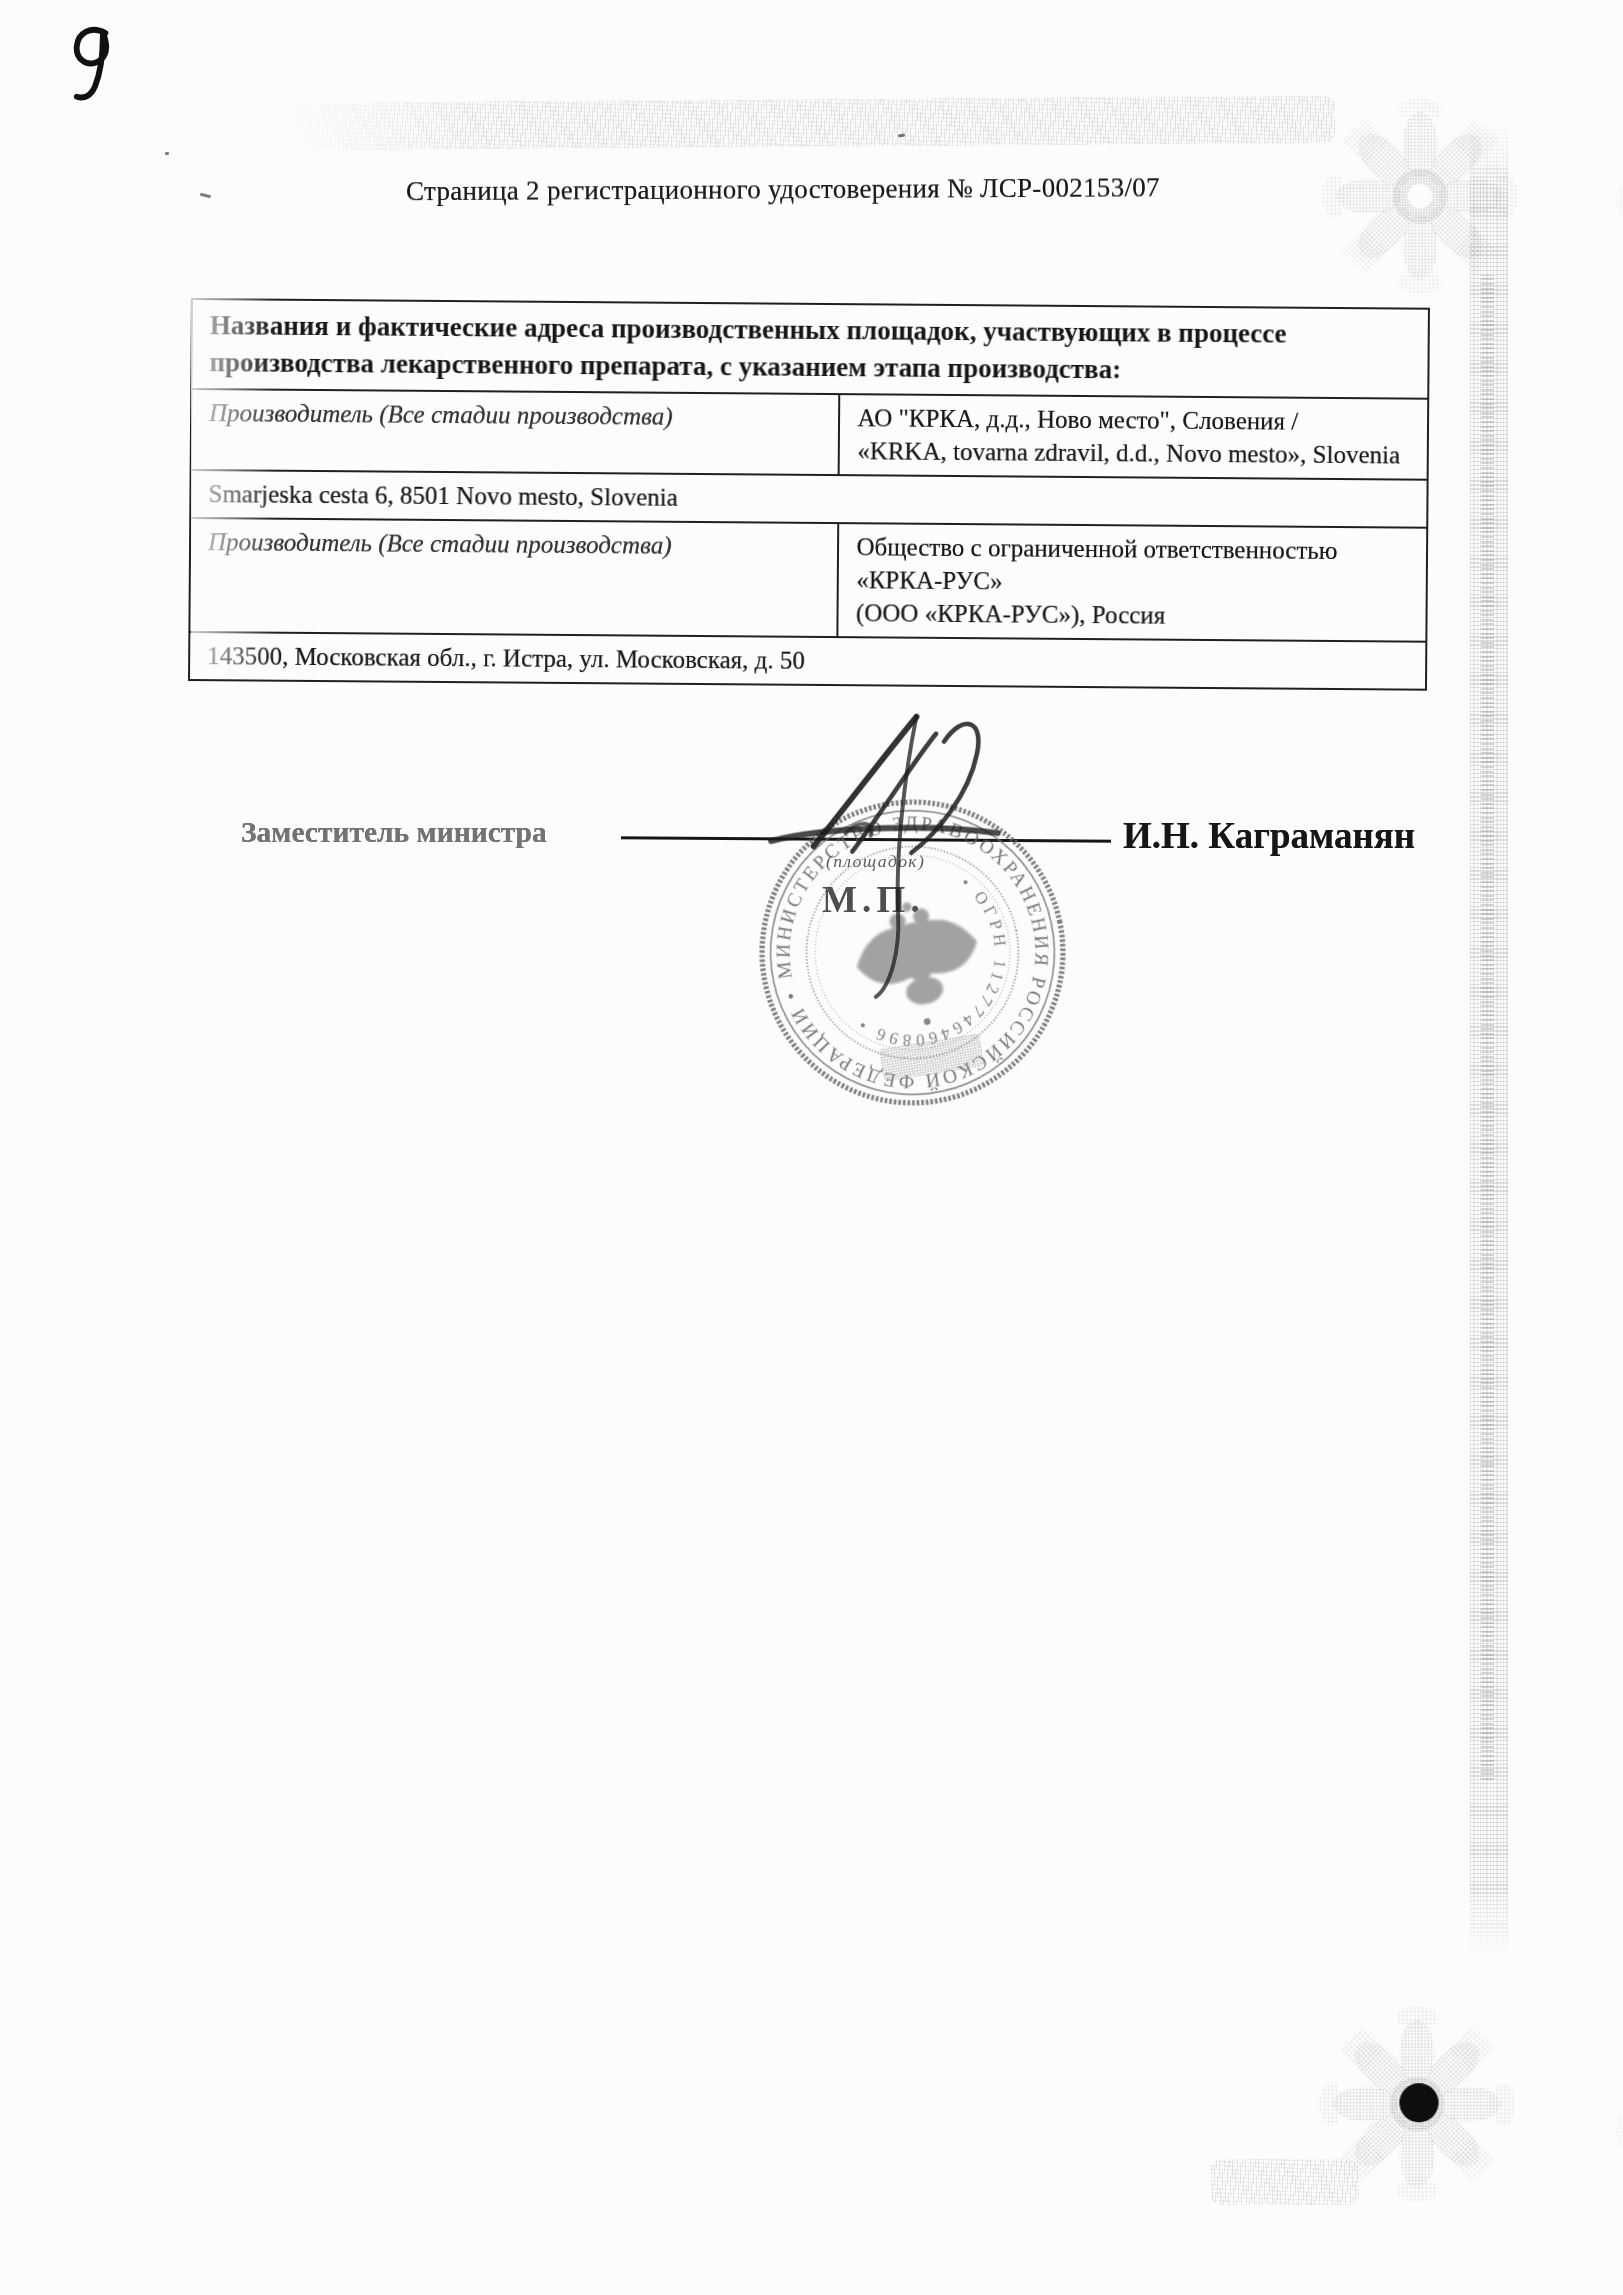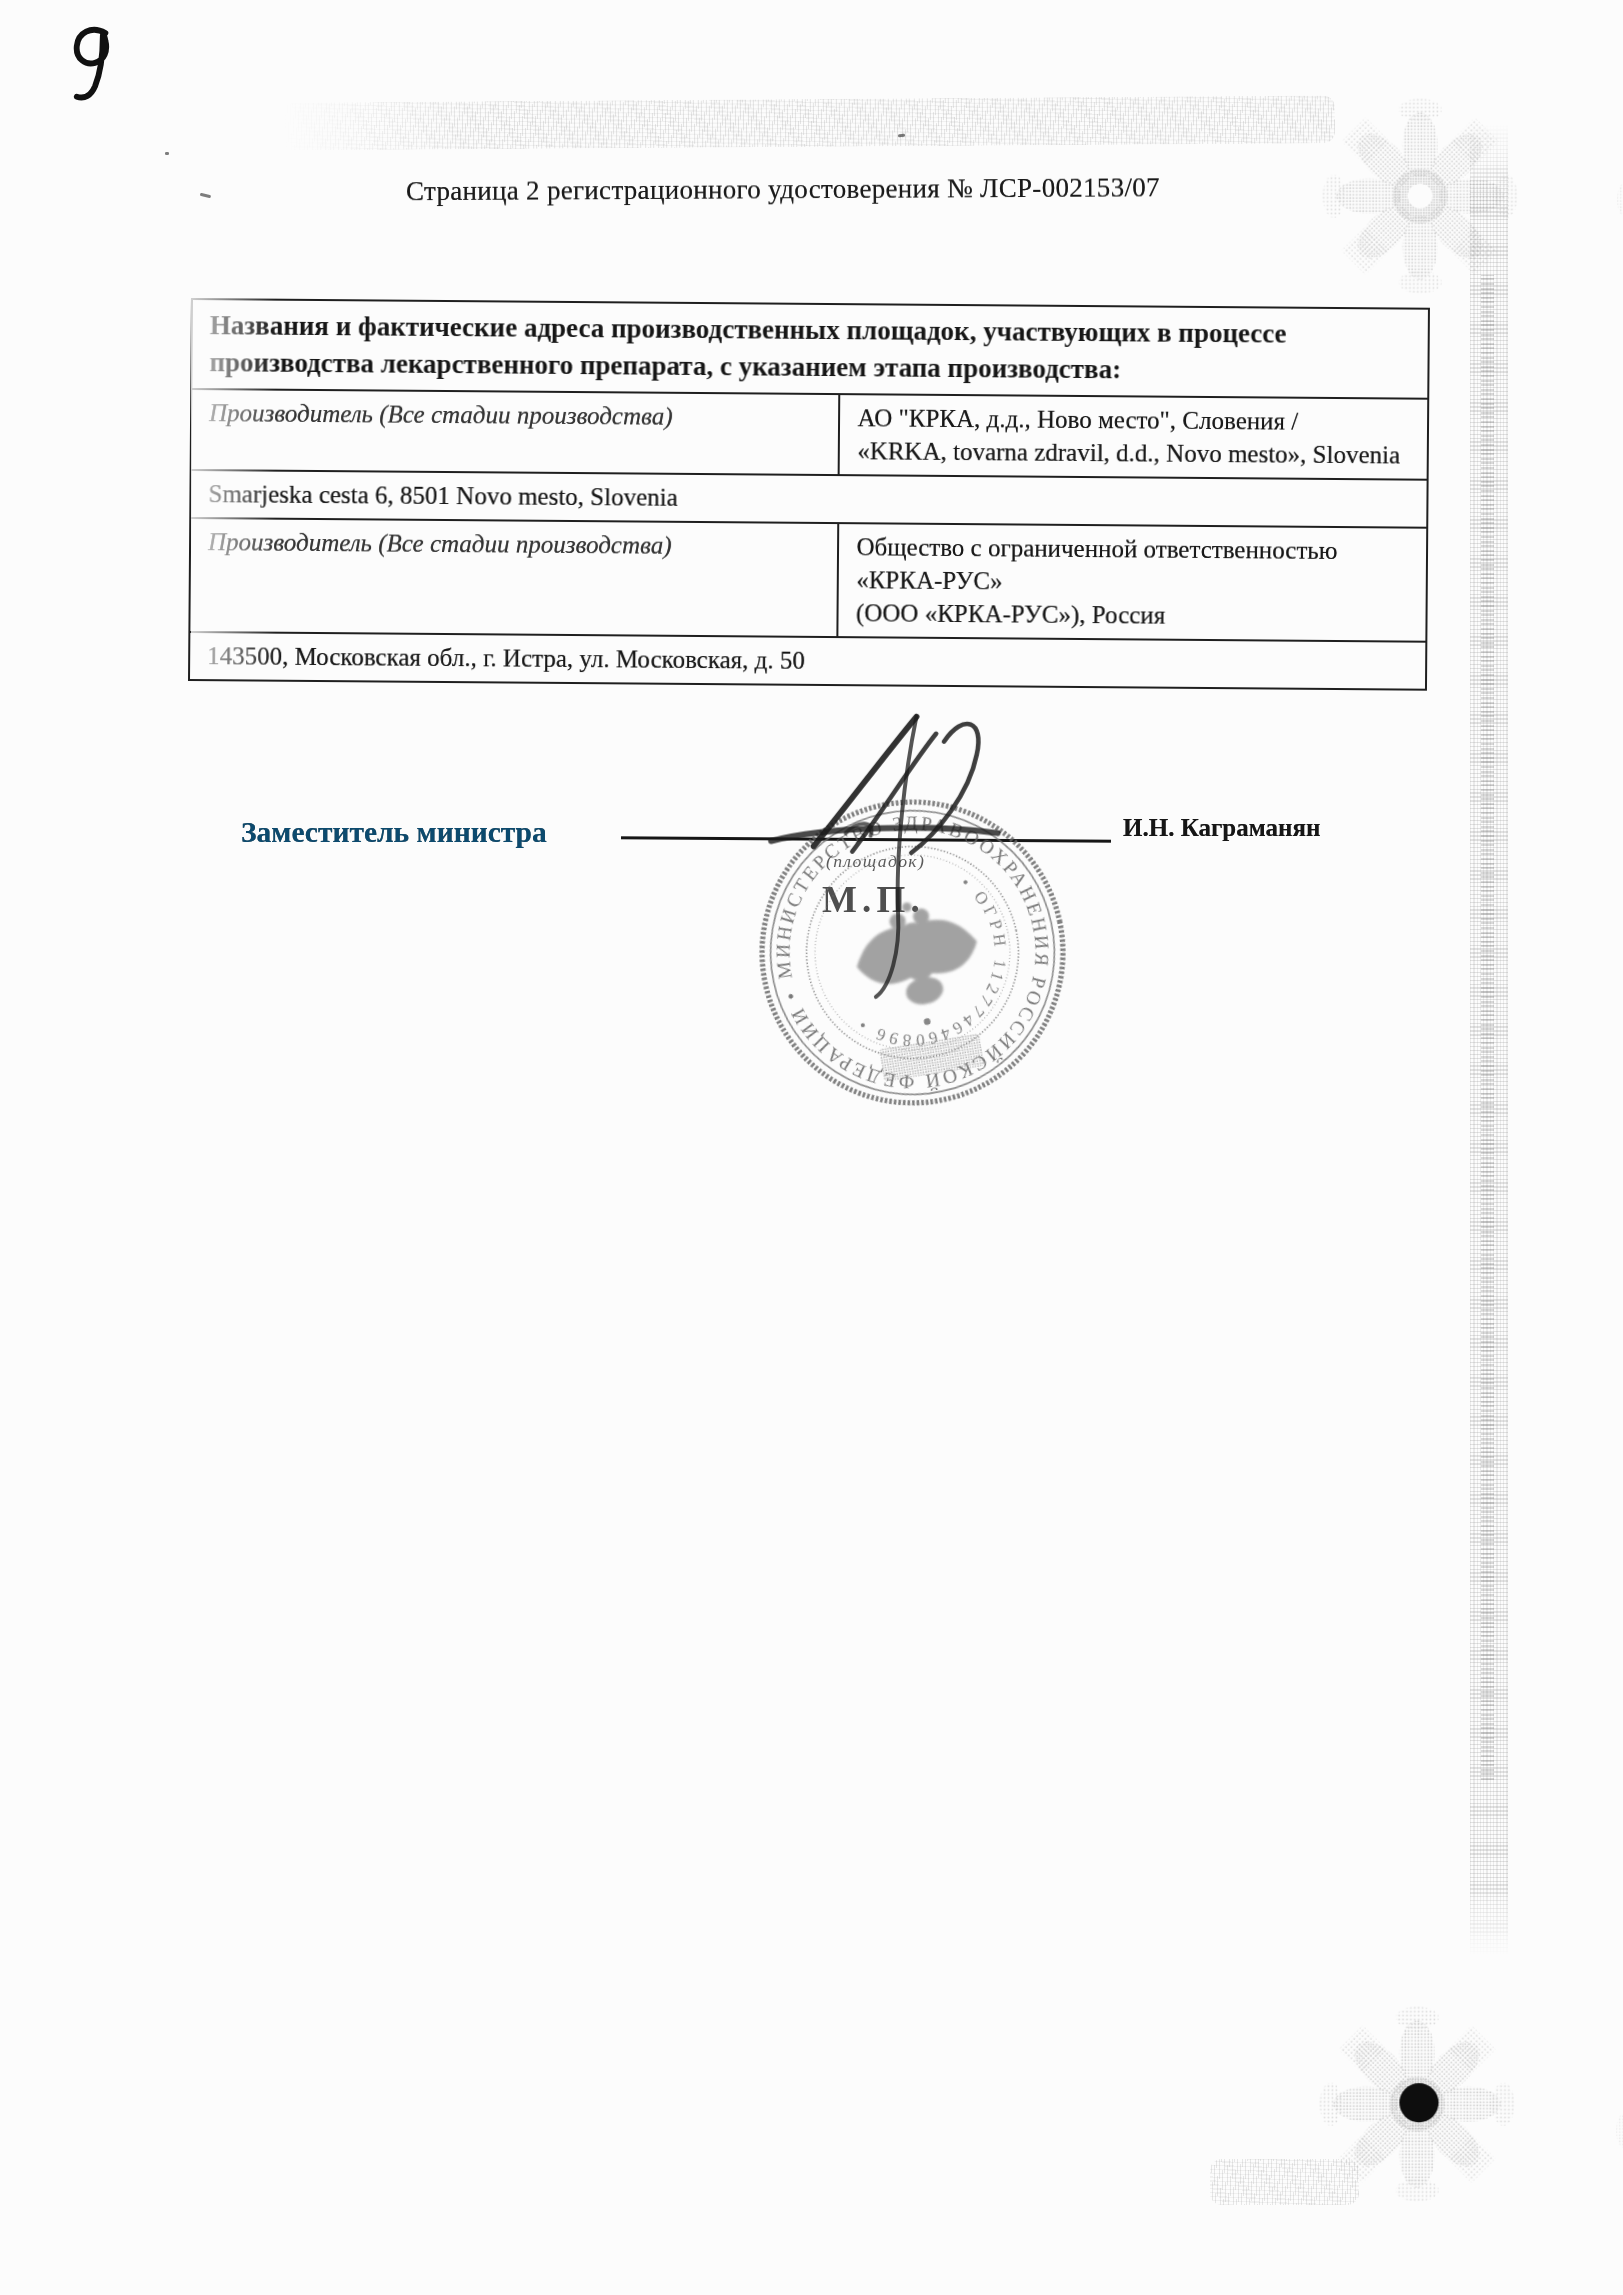--- a/index.html
+++ b/index.html
@@ -83,22 +83,22 @@
   }
   .doc-table td.val{white-space:pre-line;}
   .doc-table td.addr{height:29px;}
   .doc-table{border:2px solid #1f1f1f;}
   .fade-left{
     left:191px;top:298px;width:85px;height:370px;z-index:5;
     background:linear-gradient(90deg, rgba(252,252,252,.8), rgba(252,252,252,0));
     pointer-events:none;
   }
 
-  .sig-label{left:241px;top:816px;font-size:29.5px;font-weight:bold;color:#0c4a6e;}
-  .sig-name {left:1123px;top:814px;font-size:25px;font-weight:bold;color:#161616;}
+  .sig-label{left:241px;top:816px;font-size:29.5px;font-weight:bold;color:#737373;}
+  .sig-name {left:1123px;top:814px;font-size:37px;font-weight:bold;color:#161616;}
   .sig-line{
     left:621px;top:838px;width:490px;height:2.6px;background:#161616;
     transform:rotate(.4deg);filter:blur(0.2px);
   }
   .sig-caption{
     left:826px;top:851px;font-size:17.7px;font-style:italic;color:#5c5c5c;
     letter-spacing:1.3px;filter:blur(0.4px);
   }
   .mp-caption{
     left:822px;top:878px;font-size:37px;font-weight:bold;color:#4e4e4e;

